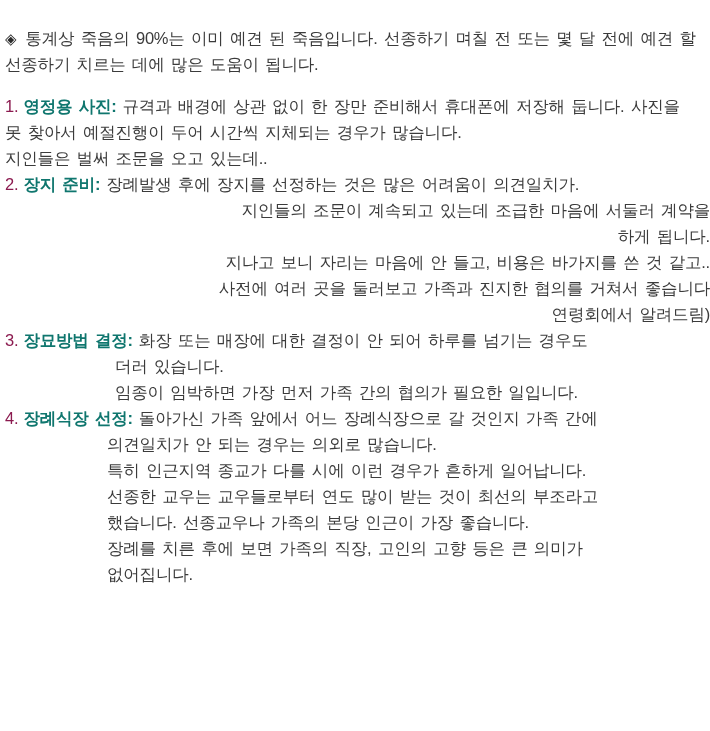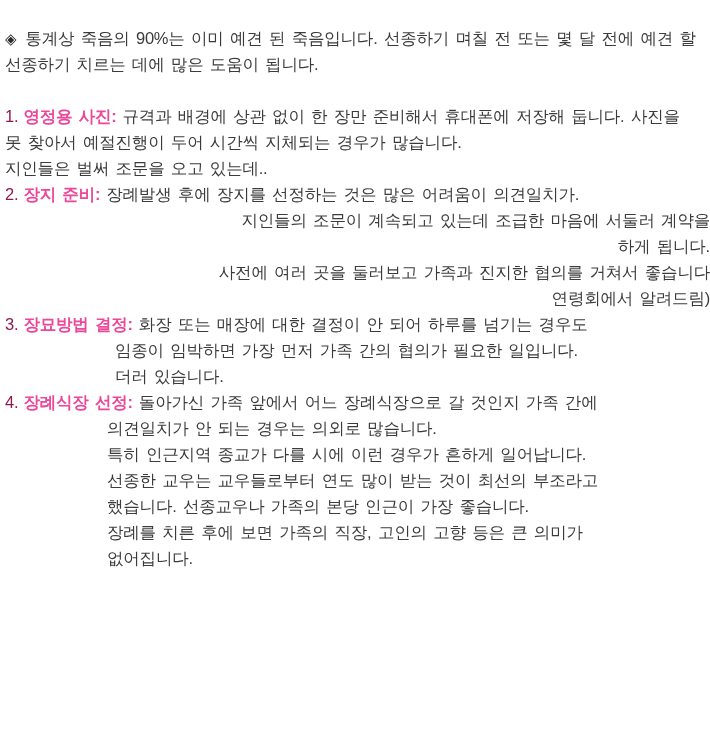--- a/index.html
+++ b/index.html
@@ -19,33 +19,33 @@
     font-size: 16.5px;
     line-height: 26px;
     word-spacing: 2px;
     letter-spacing: -0.2px;
   }
   .line {
     height: 26px;
     white-space: nowrap;
   }
   .intro {
-    margin-bottom: 26px;
+    margin-bottom: 16px;
   }
   .bullet {
     margin-right: 9px;
     font-size: 15px;
     color: #2b2b2b;
   }
   .num {
     color: #8B1A4F;
     margin-right: 5px;
   }
   .head {
-    color: #ec4899;
+    color: #0f766e;
     font-weight: bold;
     margin-right: 6px;
   }
   .item-1 .cont { padding-left: 0; }
   .item-2 .cont { padding-left: 77px; text-align: right; }
   .item-3 .cont { padding-left: 110px; }
   .item-4 .cont { padding-left: 102px; }
 </style>
 </head>
 <body>
@@ -60,28 +60,29 @@
   <div class="item item-1">
     <div class="line"><span class="num">1.</span><span class="head">영정용 사진:</span><span>규격과 배경에 상관 없이 한 장만 준비해서 휴대폰에 저장해 둡니다. 사진을</span></div>
     <div class="line cont">못 찾아서 예절진행이 두어 시간씩 지체되는 경우가 많습니다.</div>
     <div class="line cont">지인들은 벌써 조문을 오고 있는데..</div>
   </div>
 
   <div class="item item-2">
     <div class="line"><span class="num">2.</span><span class="head">장지 준비:</span><span>장례발생 후에 장지를 선정하는 것은 많은 어려움이 의견일치가.</span></div>
     <div class="line cont">지인들의 조문이 계속되고 있는데 조급한 마음에 서둘러 계약을</div>
     <div class="line cont">하게 됩니다.</div>
+    <div class="line cont">지나고 보니 자리는 마음에 안 들고, 비용은 바가지를 쓴 것 같고..</div>
     <div class="line cont">사전에 여러 곳을 둘러보고 가족과 진지한 협의를 거쳐서 좋습니다</div>
     <div class="line cont">연령회에서 알려드림)</div>
   </div>
 
   <div class="item item-3">
     <div class="line"><span class="num">3.</span><span class="head">장묘방법 결정:</span><span>화장 또는 매장에 대한 결정이 안 되어 하루를 넘기는 경우도</span></div>
+    <div class="line cont">더러 있습니다.</div>
     <div class="line cont">임종이 임박하면 가장 먼저 가족 간의 협의가 필요한 일입니다.</div>
-    <div class="line cont">더러 있습니다.</div>
   </div>
 
   <div class="item item-4">
     <div class="line"><span class="num">4.</span><span class="head">장례식장 선정:</span><span>돌아가신 가족 앞에서 어느 장례식장으로 갈 것인지 가족 간에</span></div>
     <div class="line cont">의견일치가 안 되는 경우는 의외로 많습니다.</div>
     <div class="line cont">특히 인근지역 종교가 다를 시에 이런 경우가 흔하게 일어납니다.</div>
     <div class="line cont">선종한 교우는 교우들로부터 연도 많이 받는 것이 최선의 부조라고</div>
     <div class="line cont">했습니다. 선종교우나 가족의 본당 인근이 가장 좋습니다.</div>
     <div class="line cont">장례를 치른 후에 보면 가족의 직장, 고인의 고향 등은 큰 의미가</div>
     <div class="line cont">없어집니다.</div>

